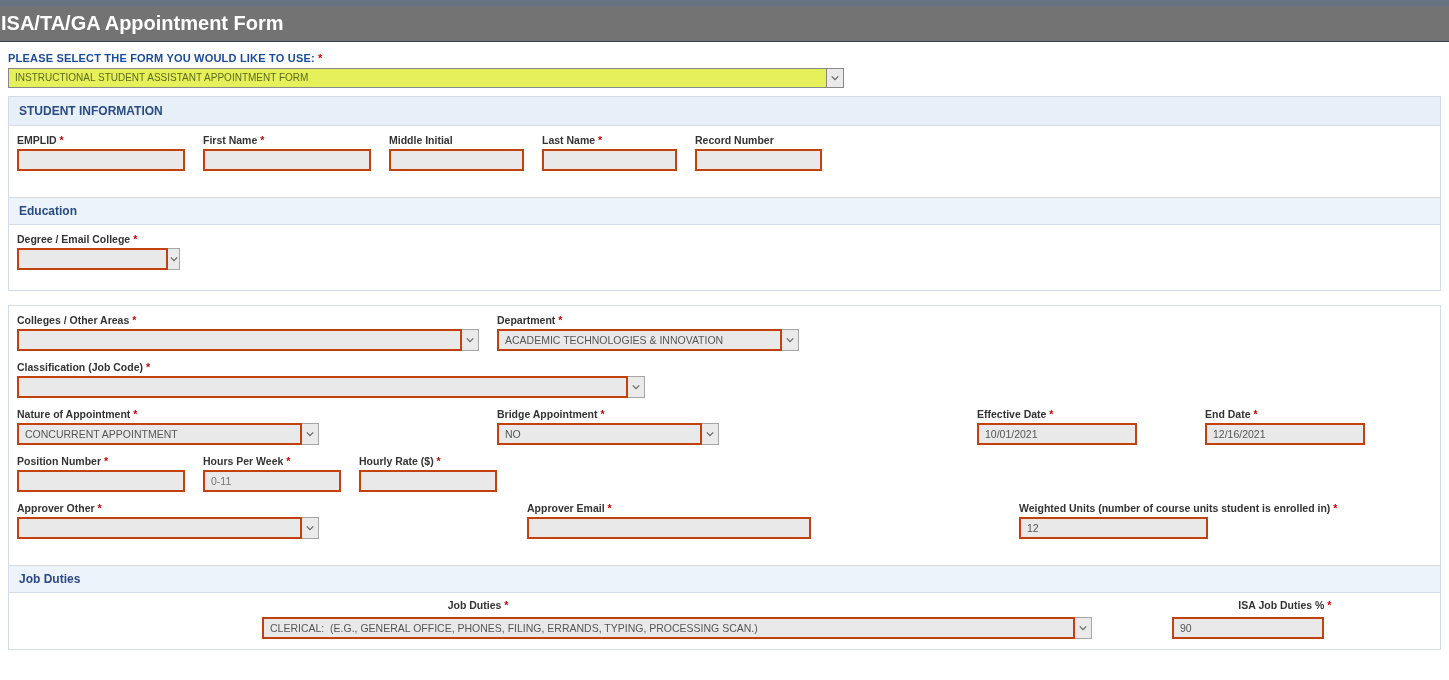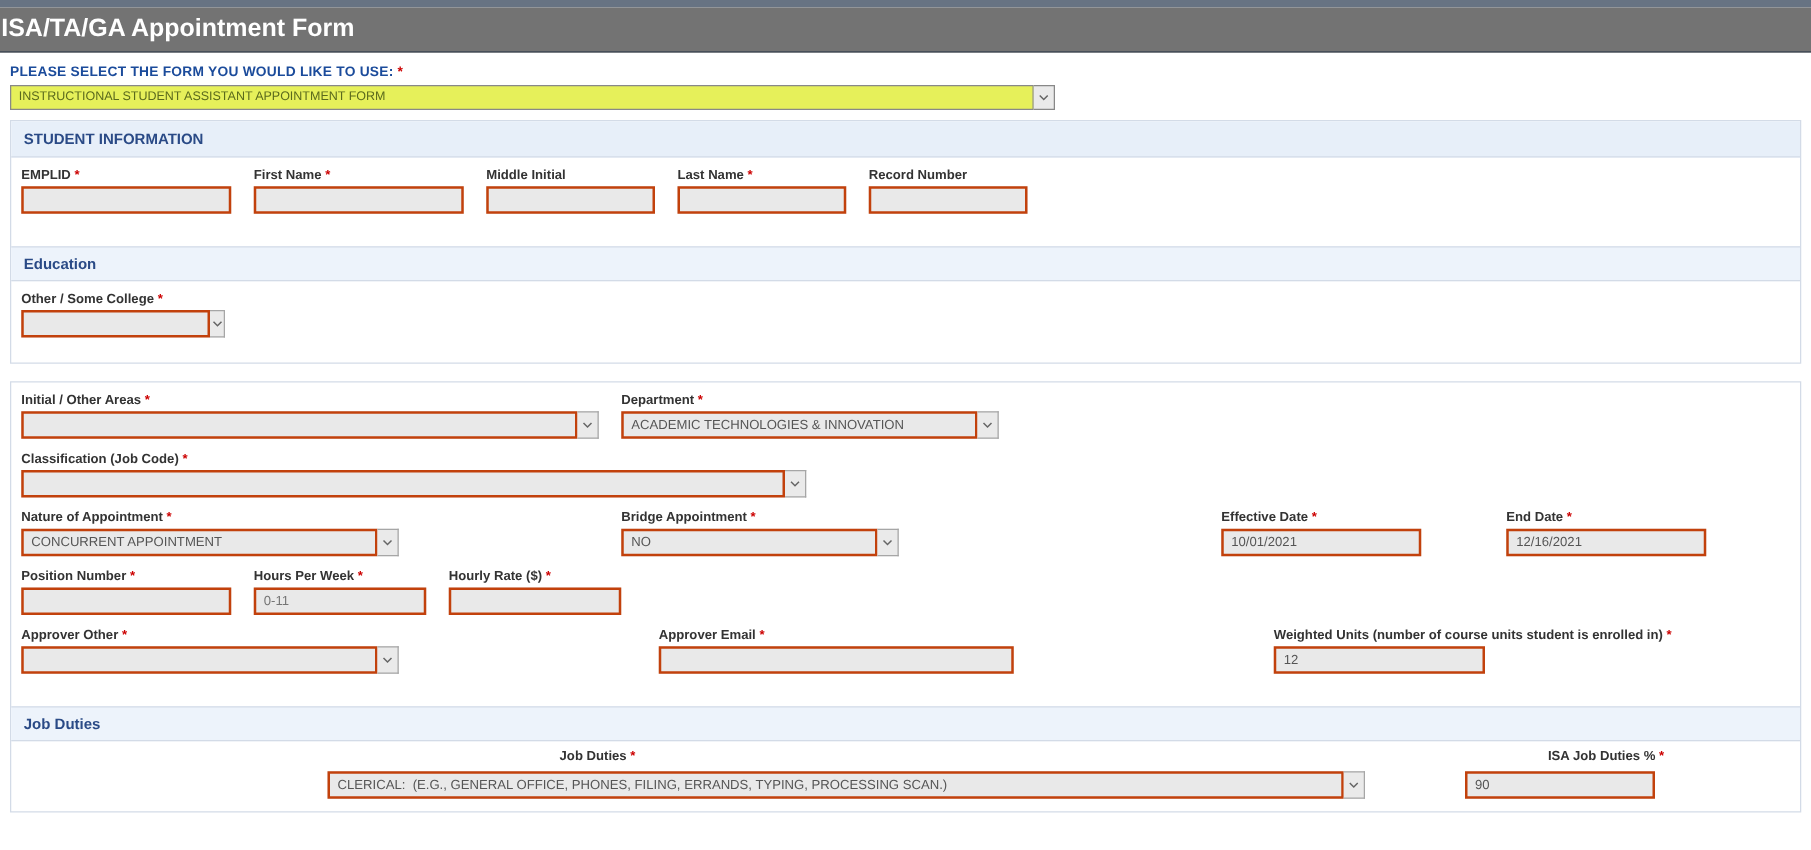--- a/index.html
+++ b/index.html
@@ -101,21 +101,21 @@
   .w-dept   { width: 302px; }
   .w-class  { width: 628px; }
   .w-nature { width: 302px; }
   .w-bridge { width: 222px; }
   .w-date   { width: 160px; }
   .w-posnum { width: 168px; }
   .w-hrs    { width: 138px; }
   .w-rate   { width: 138px; }
   .w-appname{ width: 302px; }
   .w-email  { width: 284px; }
-  .w-units  { width: 169px; }
+  .w-units  { width: 189px; }
   .w-duties { width: 830px; }
   .w-dutypct{ width: 152px; }
   .center-row { display:flex; justify-content:center; gap: 260px; margin: 6px 0 6px 0; }
   .center-lbl { color:#333; font-weight:600; font-size:10.5px; }
   .duties-row { display:flex; align-items:center; gap: 260px; padding: 0 8px 10px 8px; }
   .duties-left { margin-left: 245px; }
 </style>
 </head>
 <body>
 
@@ -161,40 +161,40 @@
           <div class="fld-label"><span>Record Number</span></div>
           <input class="fld-input w-rec" value="" style="">
         </div>
       </div>
     </div>
 
     <div class="sub-title">Education</div>
     <div class="section-body">
       <div class="row">
         <div class="field">
-          <div class="fld-label"><span>Other / Some College</span><span class="req"> *</span></div>
+          <div class="fld-label"><span>Degree / Email College</span><span class="req"> *</span></div>
           <div class="fld-wrap w-degree">
             <input class="fld-input" value="" style="">
             <div class="dd-btn">
                 <svg viewBox="0 0 10 10">
                   <path d="M1 3 L5 7 L9 3" fill="none" stroke="#666" stroke-width="1.5"></path>
                 </svg>
               </div>
           </div>
         </div>
       </div>
     </div>
   </div>
 
   <div class="section">
     <div class="section-body">
 
       <div class="row">
         <div class="field">
-          <div class="fld-label"><span>Initial / Other Areas</span><span class="req"> *</span></div>
+          <div class="fld-label"><span>Colleges / Other Areas</span><span class="req"> *</span></div>
           <div class="fld-wrap w-colleges">
             <input class="fld-input" value="" style="">
             <div class="dd-btn">
                 <svg viewBox="0 0 10 10">
                   <path d="M1 3 L5 7 L9 3" fill="none" stroke="#666" stroke-width="1.5"></path>
                 </svg>
               </div>
           </div>
         </div>
         <div class="field">

